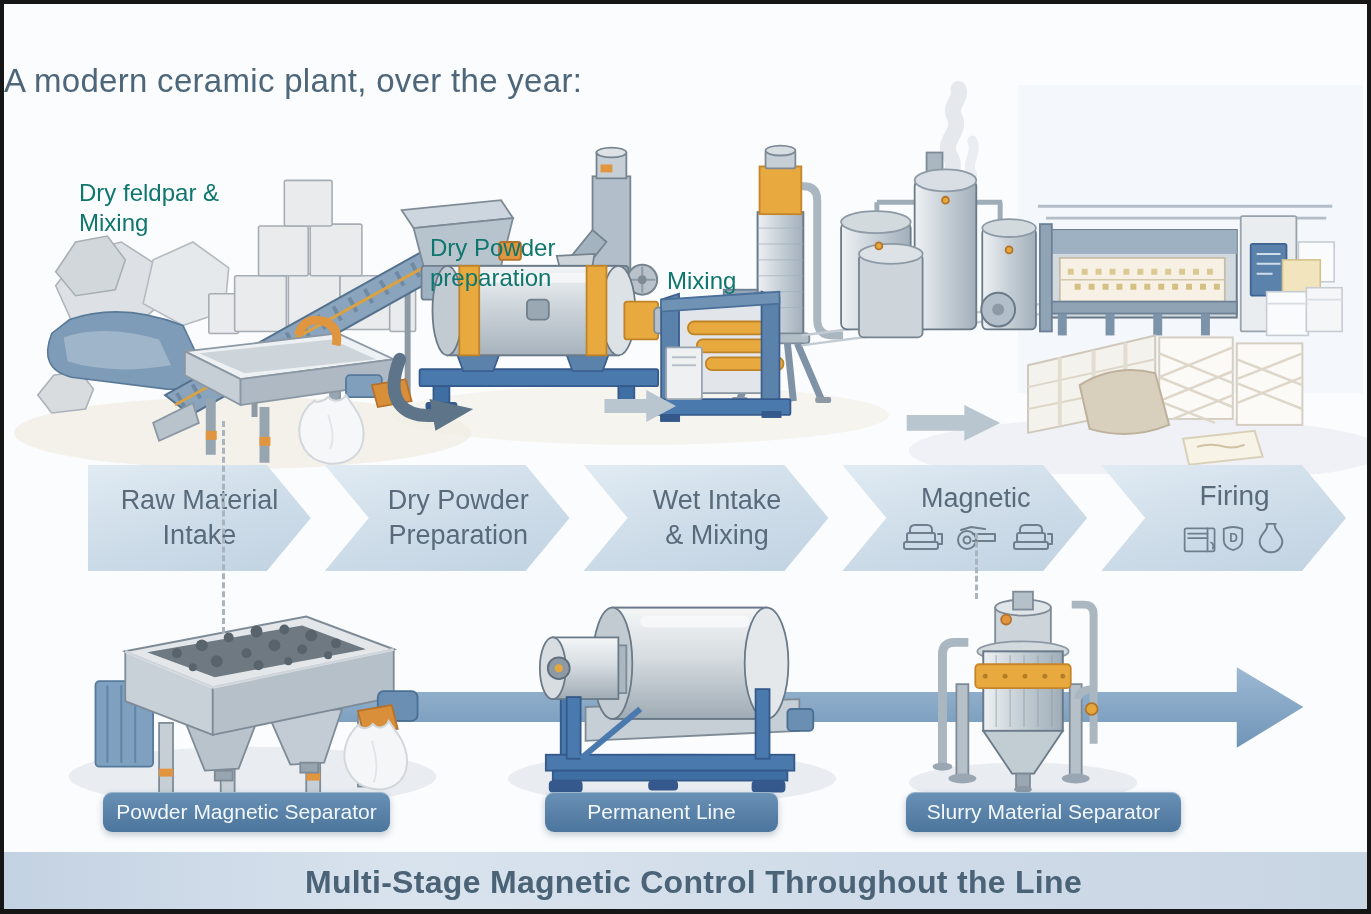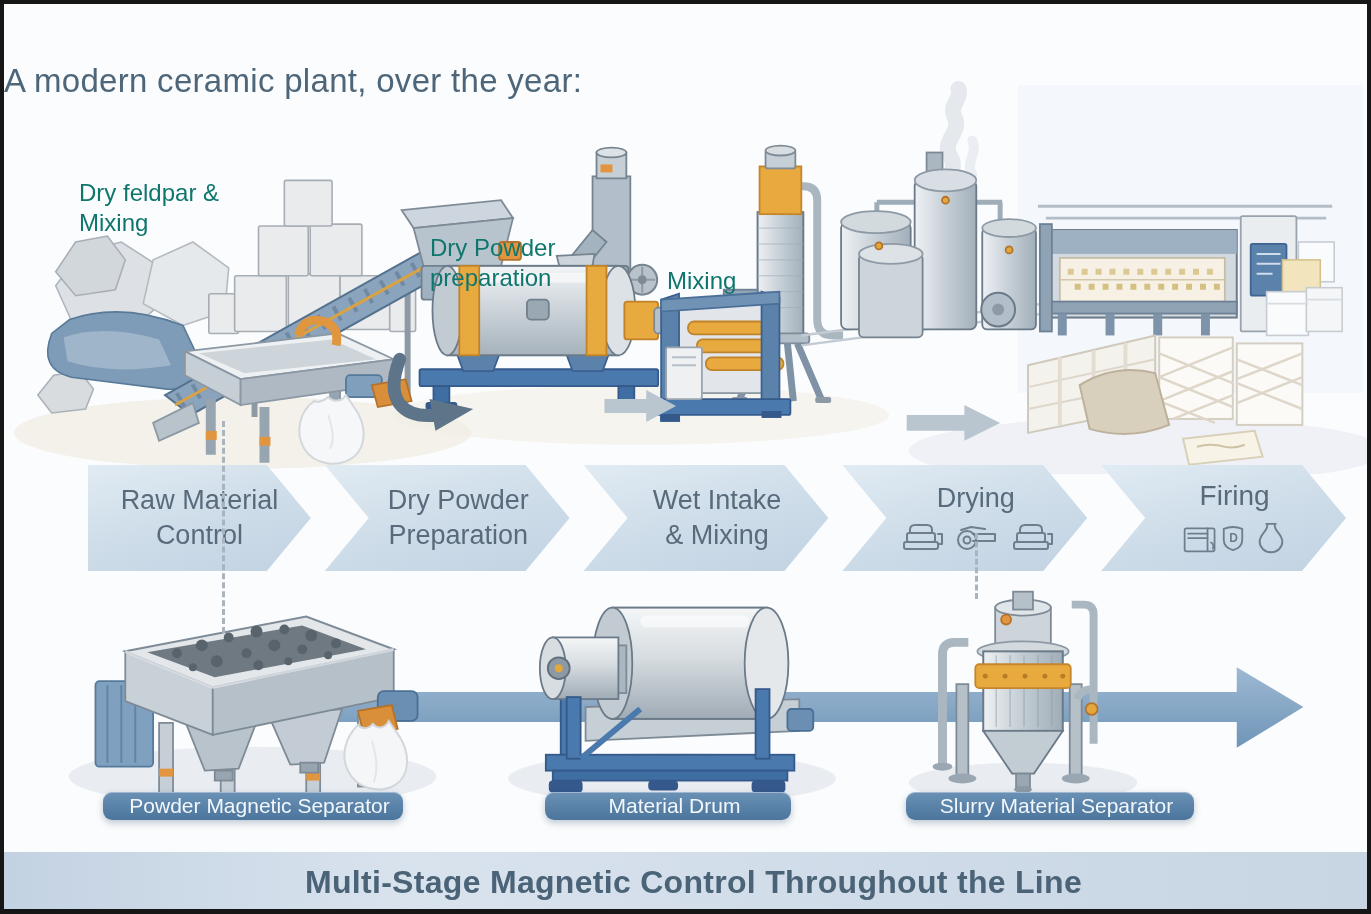--- a/index.html
+++ b/index.html
@@ -30,25 +30,25 @@
   .chev .l1,.chev .l2{display:block;}
   .chev.firing .l1{font-size:28px;}
   .chev-icons{display:flex;gap:9px;margin-top:5px;align-items:center;}
   .micon{stroke:#6e7e8c;fill:none;stroke-width:2;stroke-linejoin:round;stroke-linecap:round;}
   .micon text{stroke:none;fill:#6e7e8c;font-family:"Liberation Sans",sans-serif;font-size:13px;font-weight:bold;}
 
   .dash{position:absolute;width:0;border-left:3px dashed #a9b4be;z-index:6;}
   #dash-1{left:218px;top:417px;height:212px;}
   #dash-2{left:971px;top:529px;height:66px;}
 
-  .pill{position:absolute;top:788px;height:28px;border-radius:9px;
+  .pill{position:absolute;top:788px;height:40px;border-radius:9px;
     background:linear-gradient(180deg,#6a91b5,#4c759d);
     box-shadow:0 3px 7px rgba(50,80,110,.30), inset 0 1px 0 rgba(255,255,255,.35);
     color:#f2f7fb;display:flex;align-items:center;justify-content:center;
-    font-size:21px;z-index:7;padding-left:13px;}
+    font-size:21px;z-index:7;}
   #pill-1{left:99px;width:287px;}
   #pill-2{left:541px;width:233px;}
   #pill-3{left:902px;width:275px;}
 
   .footer{position:absolute;left:0;right:0;top:848px;height:61px;
     background:linear-gradient(90deg,#c3d2e2 0%,#d9e3ee 30%,#cfdbe8 65%,#c8d5e3 100%);
     display:flex;align-items:center;justify-content:center;z-index:5;}
   .footer-title{font-size:32px;font-weight:700;color:#4b6377;letter-spacing:.3px;margin-left:16px;}
 </style>
 </head>
@@ -269,32 +269,32 @@
     <span>Dry Powder</span>
     <span>preparation</span>
   </div>
   <div class="slabel" id="lbl-drying">
     <span>Mixing</span>
   </div>
 
   <div class="banner">
     <div class="chev first">
       <span class="l1">Raw Material</span>
-      <span class="l2">Control</span>
+      <span class="l2">Intake</span>
     </div>
     <div class="chev mid">
       <span class="l1">Dry Powder</span>
       <span class="l2">Preparation</span>
     </div>
     <div class="chev mid">
       <span class="l1">Wet Intake</span>
       <span class="l2">&amp; Mixing</span>
     </div>
     <div class="chev mid">
-      <span class="l1">Drying</span>
+      <span class="l1">Magnetic</span>
       <div class="chev-icons">
         <svg class="micon" width="46" height="34" viewBox="0 0 46 34">
           <path d="M12 9 q0 -5 5 -5 h12 q5 0 5 5 v3 h-22 z"></path>
           <rect x="9" y="12" width="28" height="9" rx="2"></rect>
           <rect x="6" y="21" width="34" height="7" rx="2"></rect>
           <path d="M40 13 h4 v10 h-4"></path>
         </svg>
         <svg class="micon" width="46" height="34" viewBox="0 0 46 34">
           <circle cx="14" cy="19" r="9"></circle>
           <circle cx="14" cy="19" r="3.5"></circle>
@@ -447,21 +447,21 @@
       <polygon points="985,172 1065,172 1036,215 1014,215" fill="#c2ccd3" stroke="#6b7a88"></polygon>
       <rect x="1018" y="215" width="14" height="14" fill="#9aa7b2" stroke="#7e8b97"></rect>
       <ellipse cx="1025" cy="231" rx="9" ry="3.5" fill="#8d9aa6" stroke="none"></ellipse>
     </g>
   </svg>
 
   <div class="pill" id="pill-1">
     <span>Powder Magnetic Separator</span>
   </div>
   <div class="pill" id="pill-2">
-    <span>Material Drum</span>
+    <span>Permanent Line</span>
   </div>
   <div class="pill" id="pill-3">
     <span>Slurry Material Separator</span>
   </div>
 
   <div class="footer">
     <div class="footer-title">Multi-Stage Magnetic Control Throughout the Line</div>
   </div>
 </div>
 

